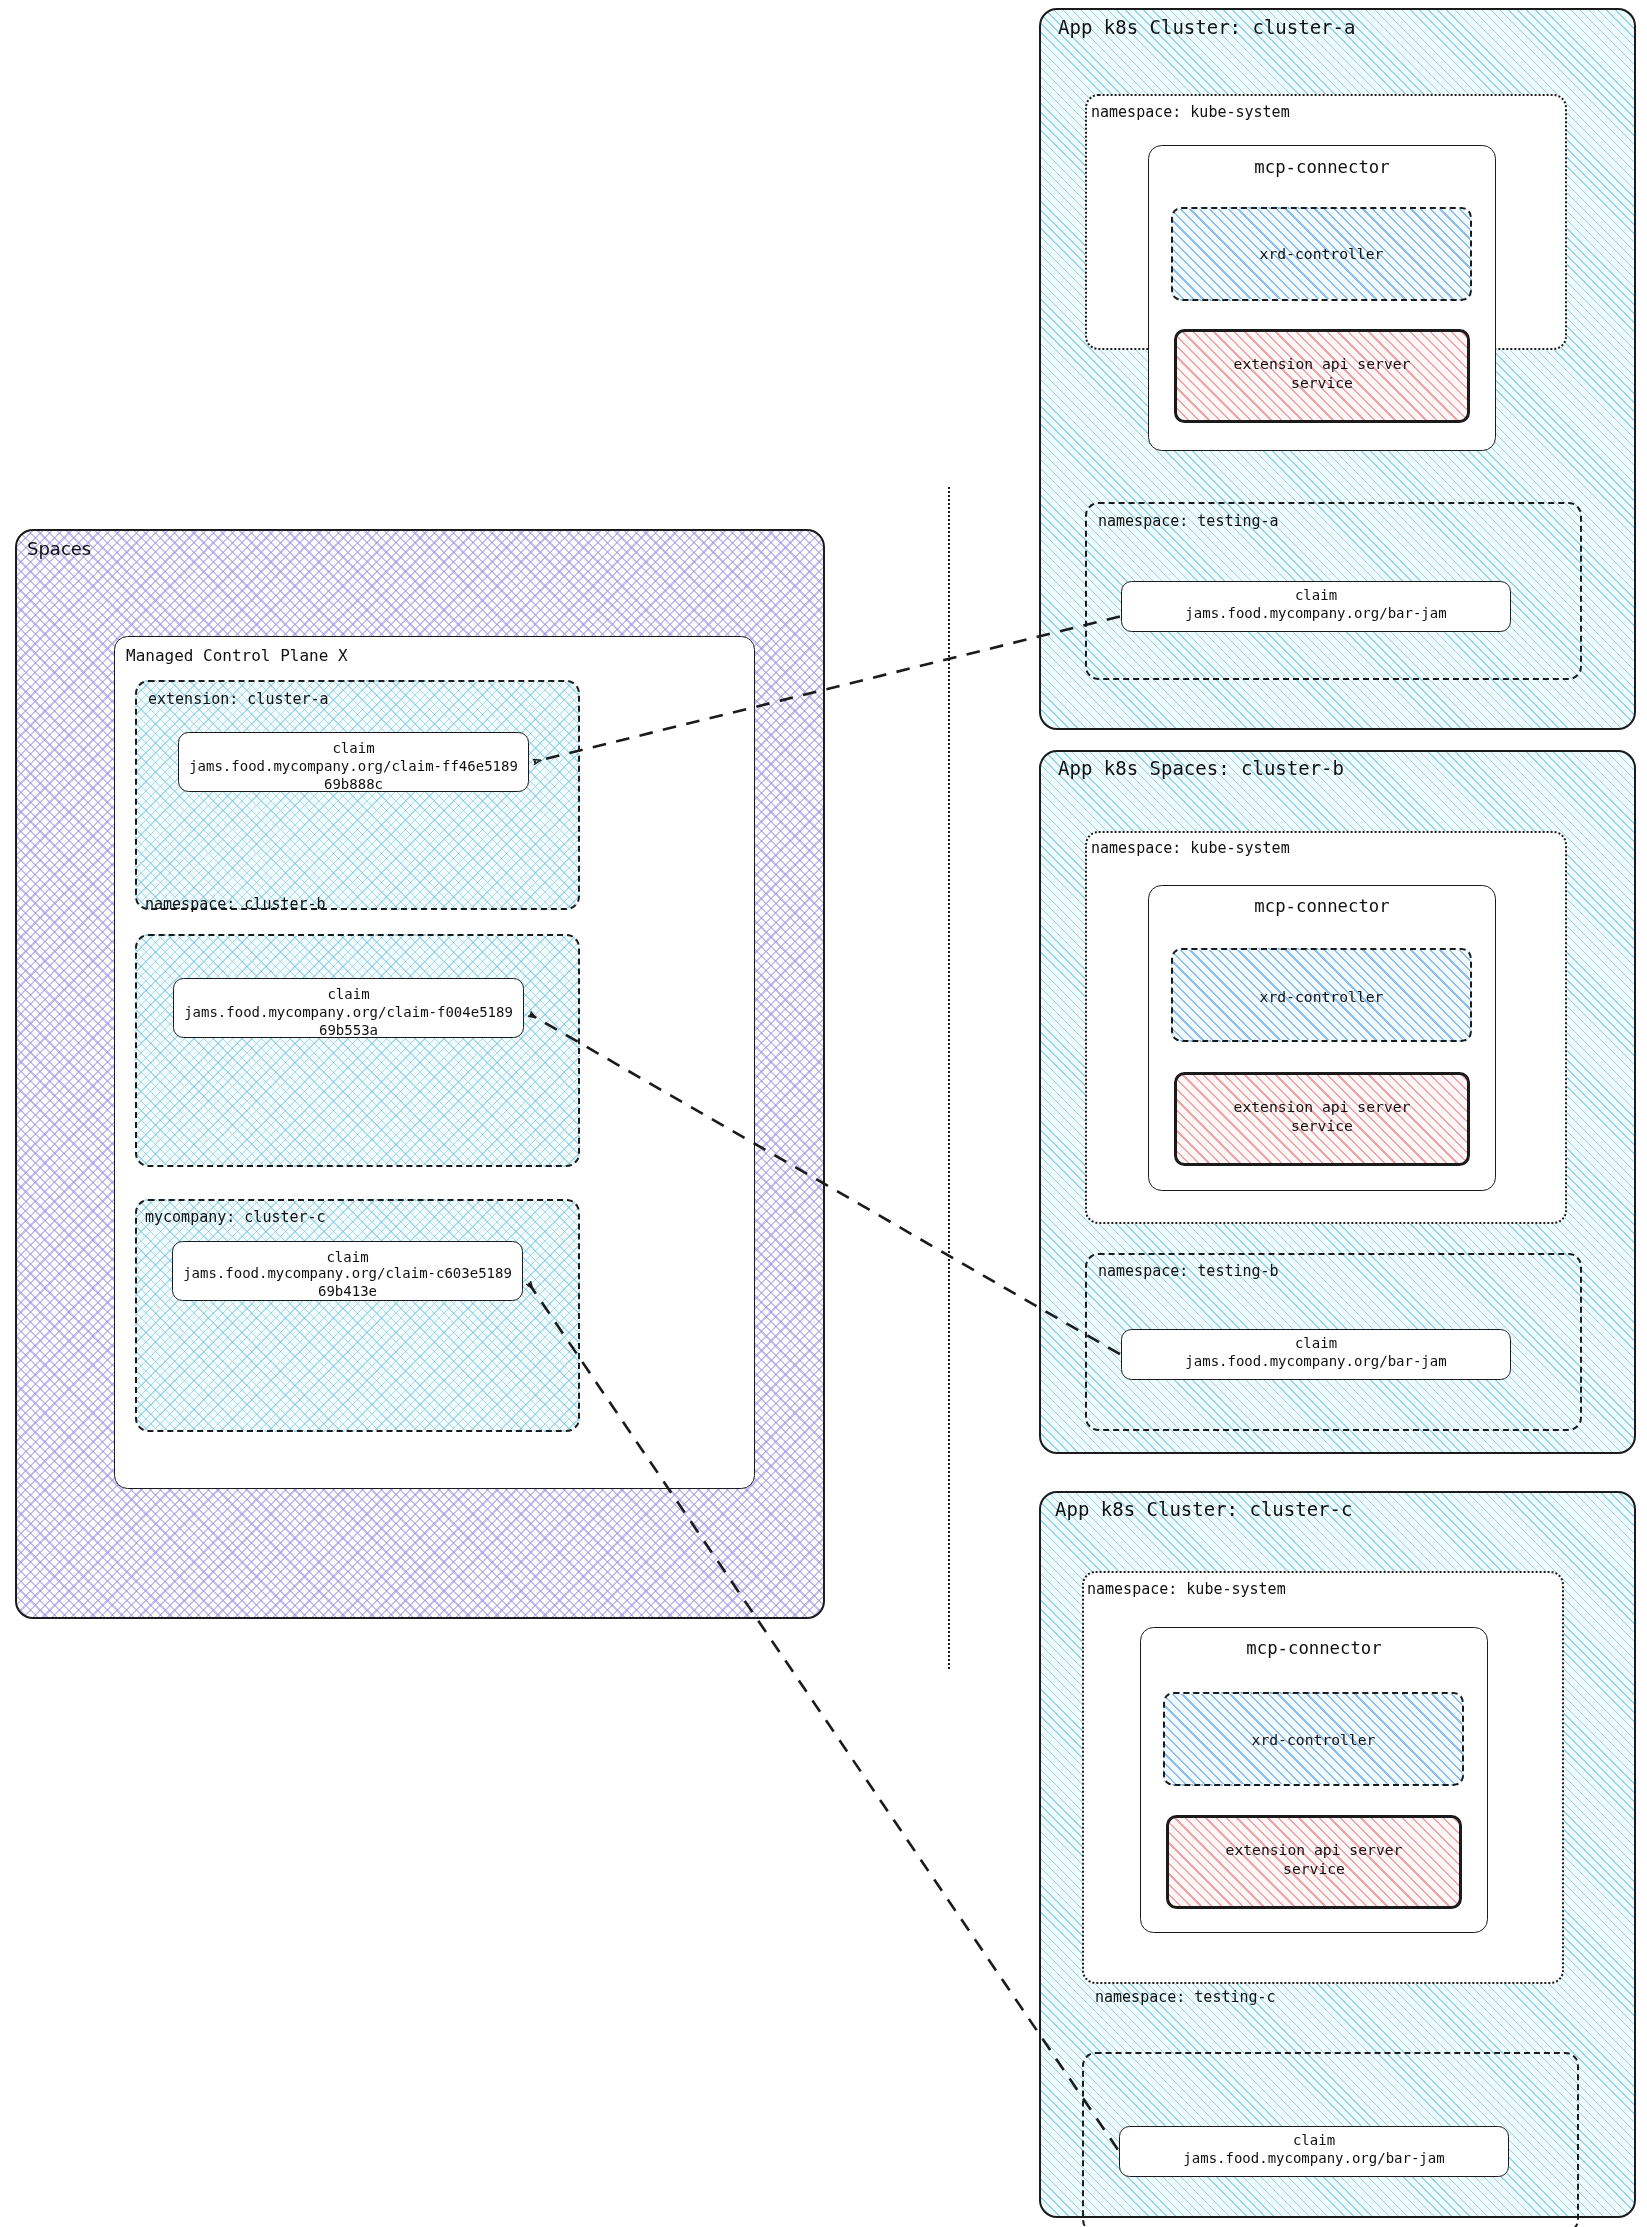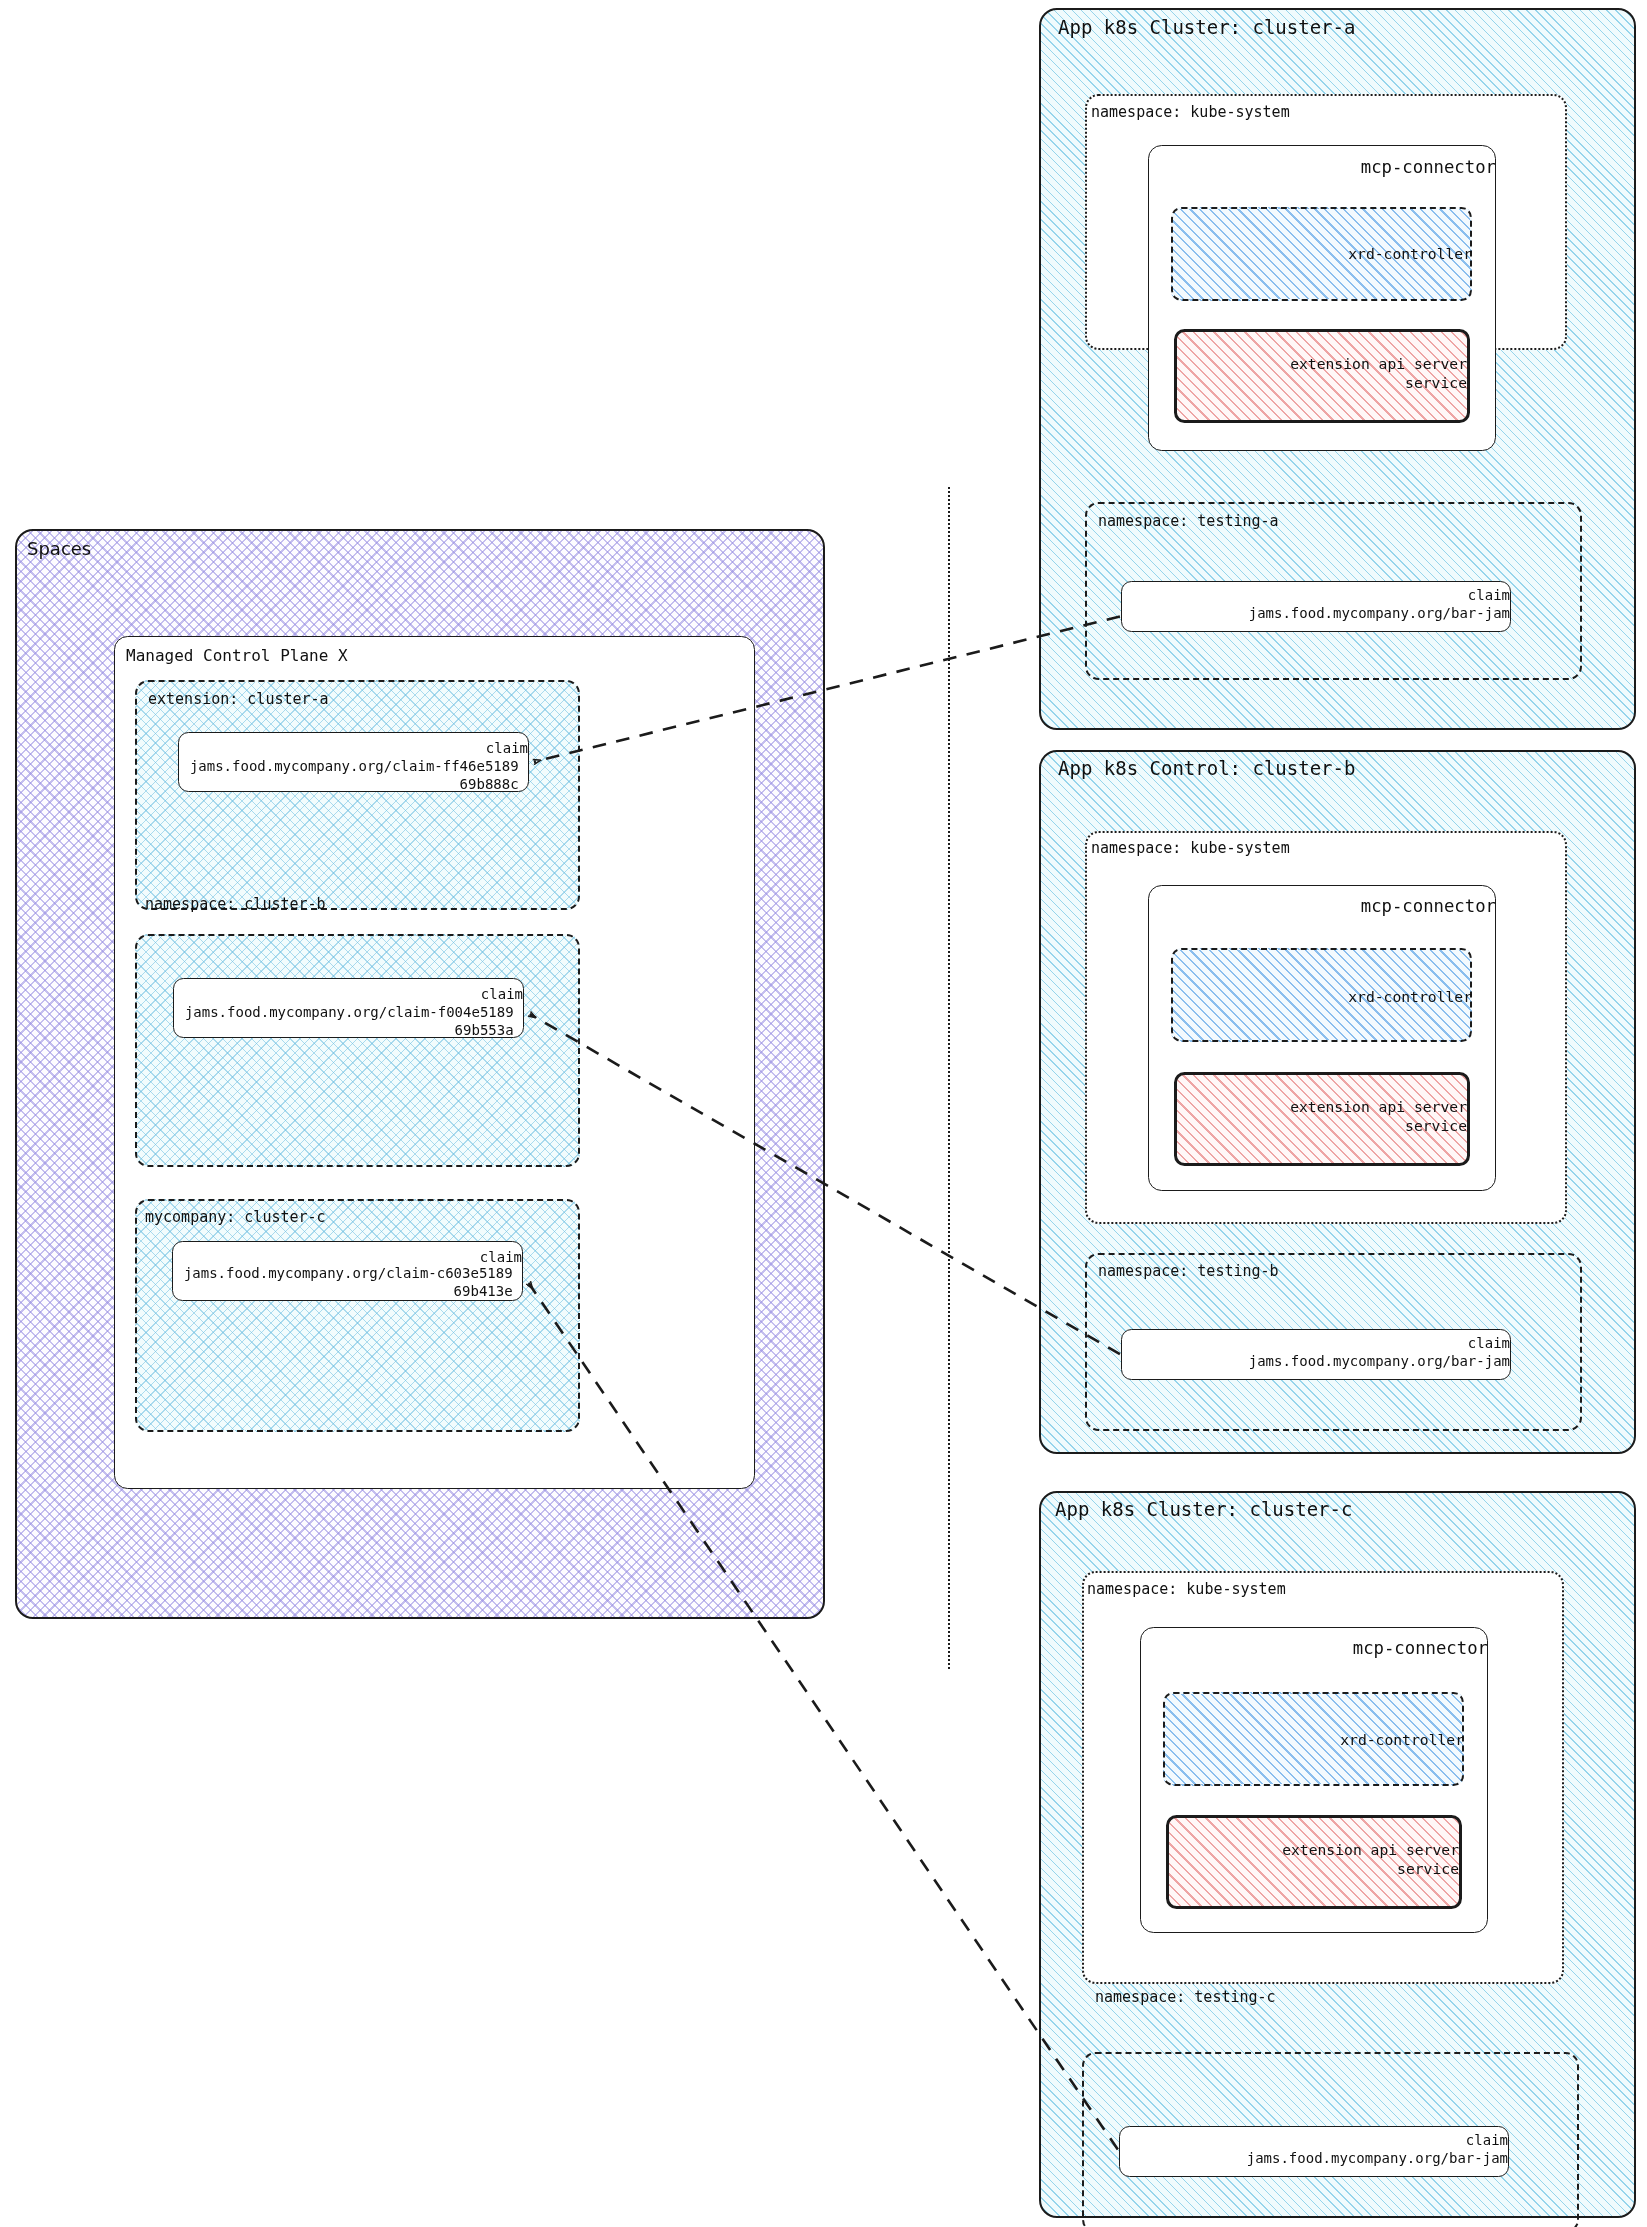--- a/index.html
+++ b/index.html
@@ -17,21 +17,21 @@
   
   .box{position:absolute;box-sizing:border-box;}
   .lbl{
     position:absolute;
     font-family:"DejaVu Sans Mono","Liberation Mono",monospace;
     white-space:nowrap;
     color:#101010;
   }
   .ctr{
     position:absolute;left:0;right:0;
-    text-align:right;
+    text-align:center;
     font-family:"DejaVu Sans Mono","Liberation Mono",monospace;
     color:#101010;
     line-height:1.28;
   }
 
   
   .hatch-purple{
     background-color:#fdfcff;
     background-image:
       repeating-linear-gradient(45deg, rgba(150,140,225,.55) 0 1.6px, rgba(0,0,0,0) 1.6px 6.8px),
@@ -133,21 +133,21 @@
   </div>
 
   <div class="box b-dash r-md" style="left:1085px;top:502px;width:497px;height:178px;background:transparent;"></div>
   <div class="lbl" style="left:1098px;top:512px;font-size:15px;">namespace: testing-a</div>
   <div class="box white b-solid-thin r-sm" style="left:1121px;top:581px;width:390px;height:51px;">
     <div class="ctr" style="top:5.2px;font-size:14px;">claim</div>
     <div class="ctr" style="top:23px;font-size:14px;">jams.food.mycompany.org/bar-jam</div>
   </div>
 
   <div class="box hatch-cyan-diag b-solid-med r-lg" style="left:1039px;top:750px;width:597px;height:704px;"></div>
-  <div class="lbl" style="left:1058px;top:757px;font-size:19px;">App k8s Control: cluster-b</div>
+  <div class="lbl" style="left:1058px;top:757px;font-size:19px;">App k8s Spaces: cluster-b</div>
 
   <div class="box white b-dot r-md" style="left:1085px;top:831px;width:482px;height:393px;"></div>
   <div class="lbl" style="left:1091px;top:839px;font-size:15px;">namespace: kube-system</div>
 
   <div class="box white b-solid-thin r-md" style="left:1148px;top:885px;width:348px;height:306px;"></div>
   <div class="ctr" style="left:1148px;width:348px;top:895px;font-size:17.3px;">mcp-connector</div>
 
   <div class="box hatch-blue-diag b-dash r-sm" style="left:1171px;top:948px;width:301px;height:94px;"></div>
   <div class="ctr" style="left:1171px;width:301px;top:988px;font-size:14.7px;">xrd-controller</div>
 

